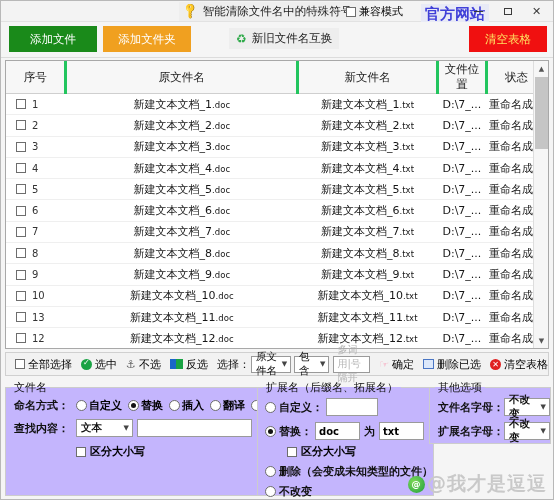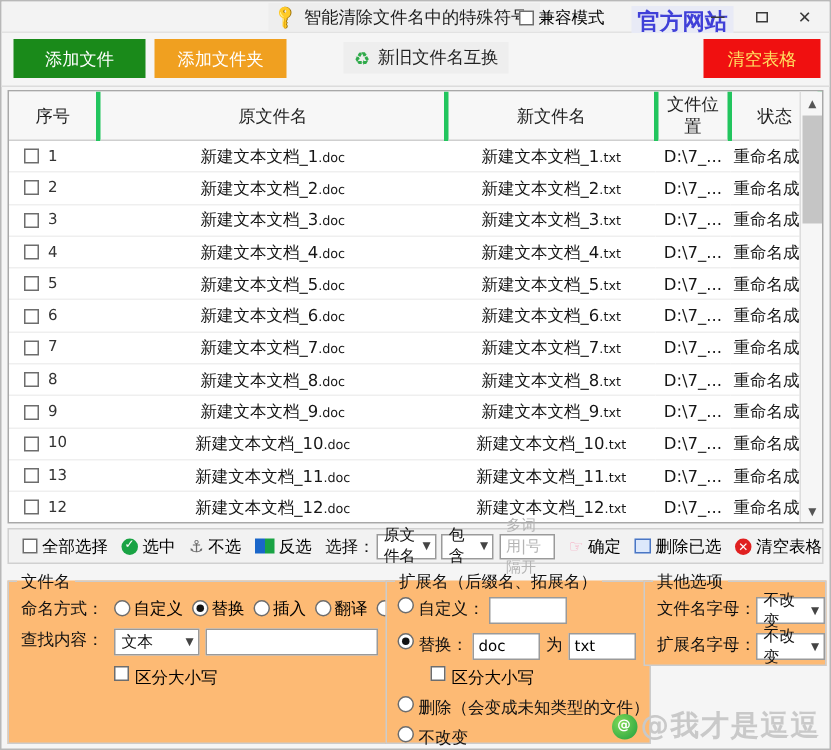--- a/index.html
+++ b/index.html
@@ -194,30 +194,30 @@
   .icon-del { width: 11px; height: 10px; border: 1px solid #4a76c4; background: #dce8fb; flex:none;}
   .icon-x { width: 11px; height: 11px; border-radius: 50%; background: #e02020; color: #fff;
             font-size: 8px; display:flex; align-items:center; justify-content:center; flex:none;}
 
   
   .panels { position: relative; margin: 4px 4px 0 4px; height: 116px; }
   fieldset.pane {
     position: absolute;
     margin: 0; padding: 0;
     border: 1px solid #cccccc;
-    background: #fdba74;
+    background: #c4b5fd;
   }
   fieldset.pane > legend {
     font-size: 11px; padding: 0 3px; margin-left: 5px; color: #111;
   }
   .pane-name { left: 0;   top: 0; width: 248px; height: 116px; }
   .pane-ext  { left: 252px; top: 0; width: 168px; height: 116px; }
   .pane-misc { left: 424px; top: 0; width: 120px; height: 64px; }
 
-  .row { display: flex; font-size: 11px; }
+  .row { display: flex; align-items: center; font-size: 11px; font-weight: bold; }
   .lbl { color: #111; white-space: nowrap; }
   .radio { display: inline-block; width: 11px; height: 11px; border-radius: 50%;
            border: 1px solid #6d6d6d; background: #fff; position: relative; flex:none; }
   .radio.on::after { content: ""; position: absolute; left: 2px; top: 2px;
            width: 5px; height: 5px; border-radius: 50%; background: #131313; }
   .rg { display: flex; align-items: center; gap: 2px; margin-right: 6px; white-space: nowrap; }
   .field { background: #fff; border: 1px solid #9a9a9a; height: 18px; }
 
   .watermark {
     position: absolute; right: 6px; bottom: 2px;

